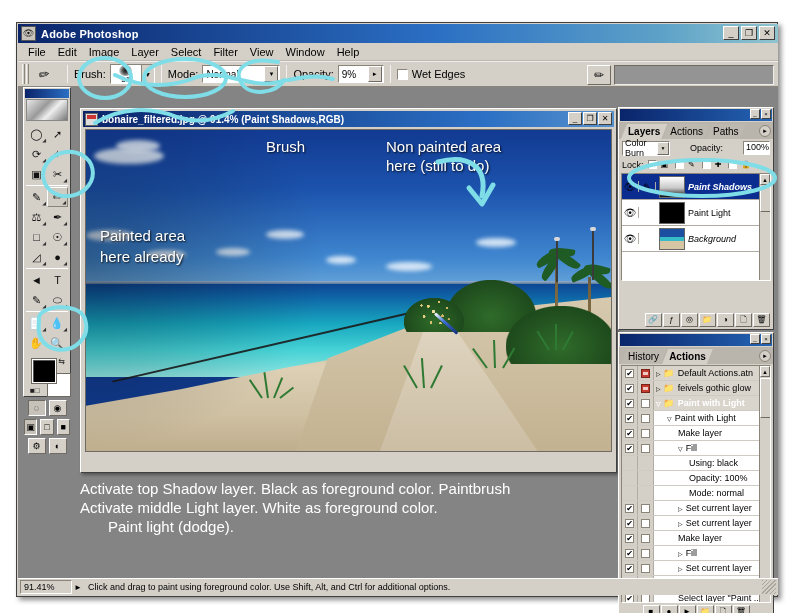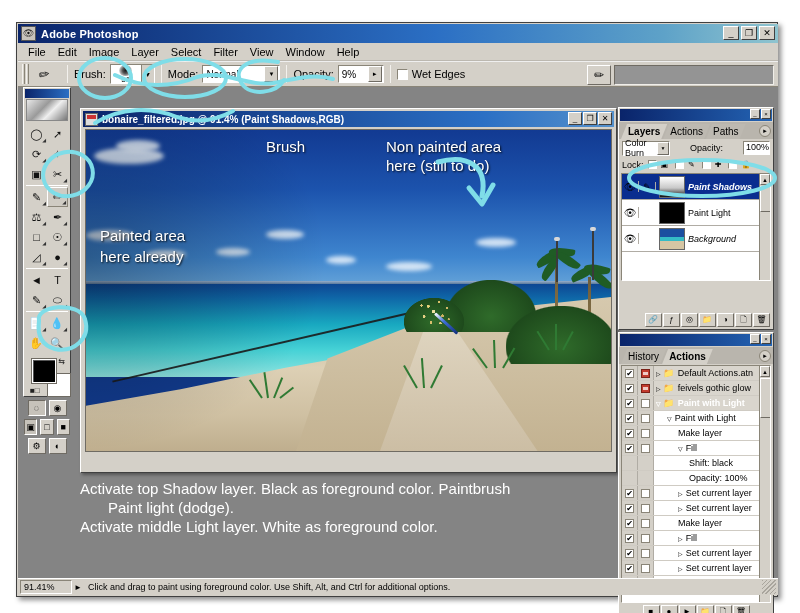--- a/index.html
+++ b/index.html
@@ -628,22 +628,22 @@
             <svg width="70" height="80" viewBox="0 0 70 80">
               <path d="M2 10 C 32 2, 52 14, 46 44" stroke="#7fdde8" stroke-width="5" fill="none" stroke-linecap="round"></path>
               <path d="M33 36 L46 52 L57 33" stroke="#7fdde8" stroke-width="5" fill="none" stroke-linecap="round" stroke-linejoin="round"></path>
             </svg>
           </div>
         </div>
       </div>
 
       <div id="annotation">
         <span class="l">Activate top Shadow layer.  Black as foreground color.  Paintbrush</span>
+        <span class="l">Activate middle Light layer.  White as foreground color.</span>
         <span class="l ind">Paint  light (dodge).</span>
-        <span class="l">Activate middle Light layer.  White as foreground color.</span>
       </div>
 
       <div id="palettes">
 
         <div class="palette">
           <div class="pal-titlebar">
             <div class="pbtns">
               <div class="pbtn">_</div>
               <div class="pbtn">×</div>
             </div>
@@ -801,28 +801,35 @@
                 </div>
                 <div class="body" style="padding-left: 24px;">
                   <span class="tri-d">▽</span>
                   <span>Fill</span>
                 </div>
               </div>
               <div class="arow">
                 <div class="c1"></div>
                 <div class="c2"></div>
                 <div class="body" style="padding-left: 35px;">
-                  <span>Shift: black</span>
+                  <span>Using: black</span>
                 </div>
               </div>
               <div class="arow">
                 <div class="c1"></div>
                 <div class="c2"></div>
                 <div class="body" style="padding-left: 35px;">
                   <span>Opacity: 100%</span>
+                </div>
+              </div>
+              <div class="arow">
+                <div class="c1"></div>
+                <div class="c2"></div>
+                <div class="body" style="padding-left: 35px;">
+                  <span>Mode: normal</span>
                 </div>
               </div>
               <div class="arow">
                 <div class="c1">
                   <div class="cbx">✔</div>
                 </div>
                 <div class="c2">
                   <div class="cbx"></div>
                 </div>
                 <div class="body" style="padding-left: 24px;">

